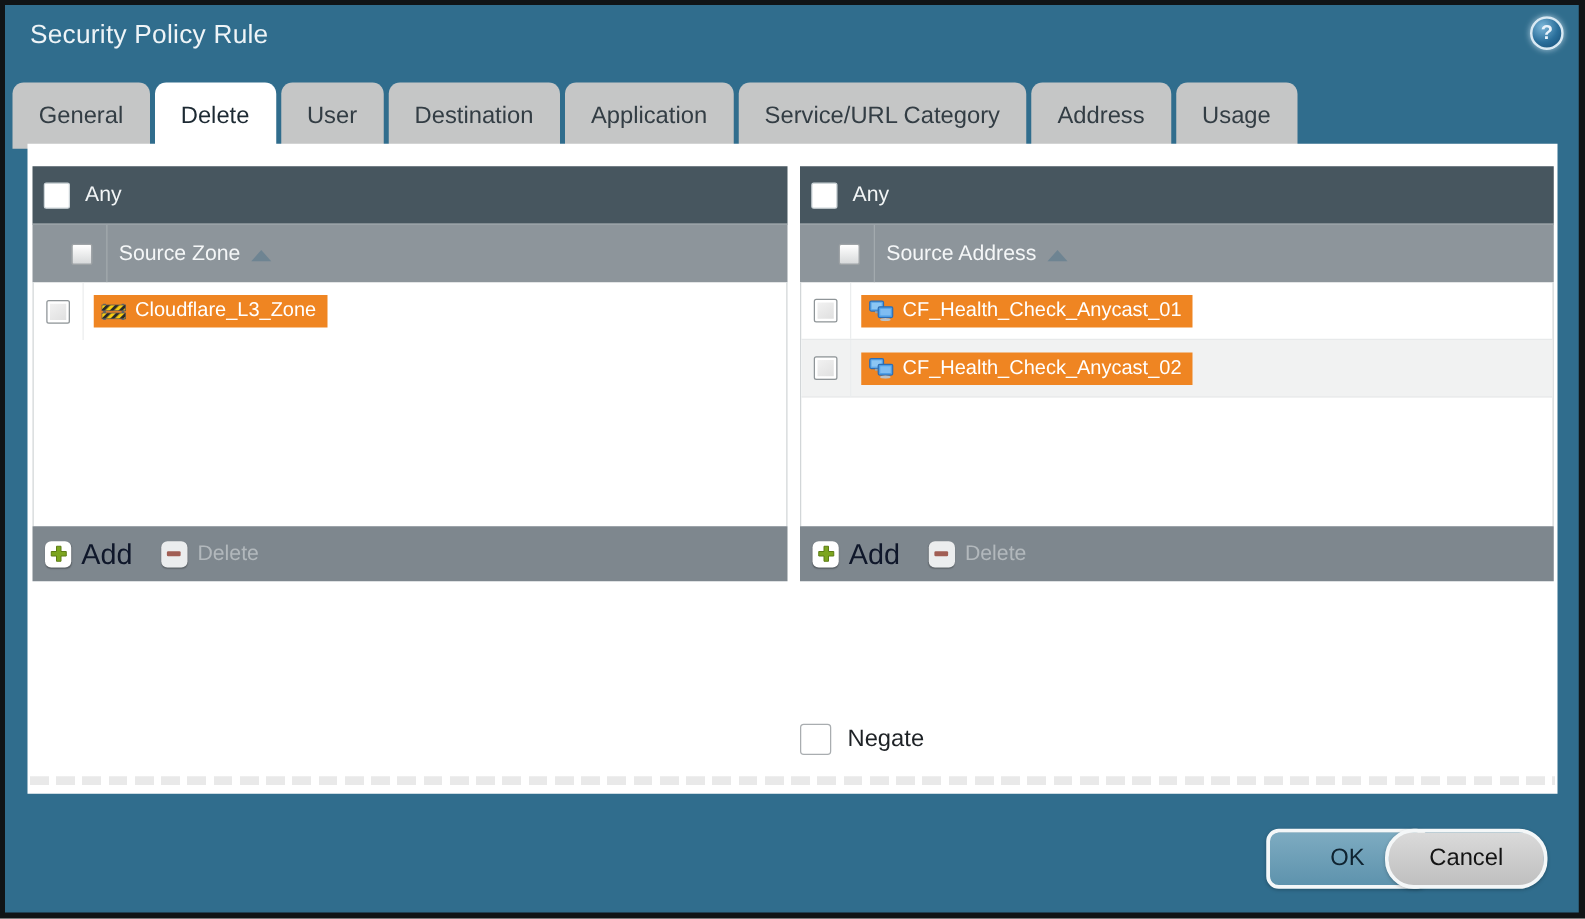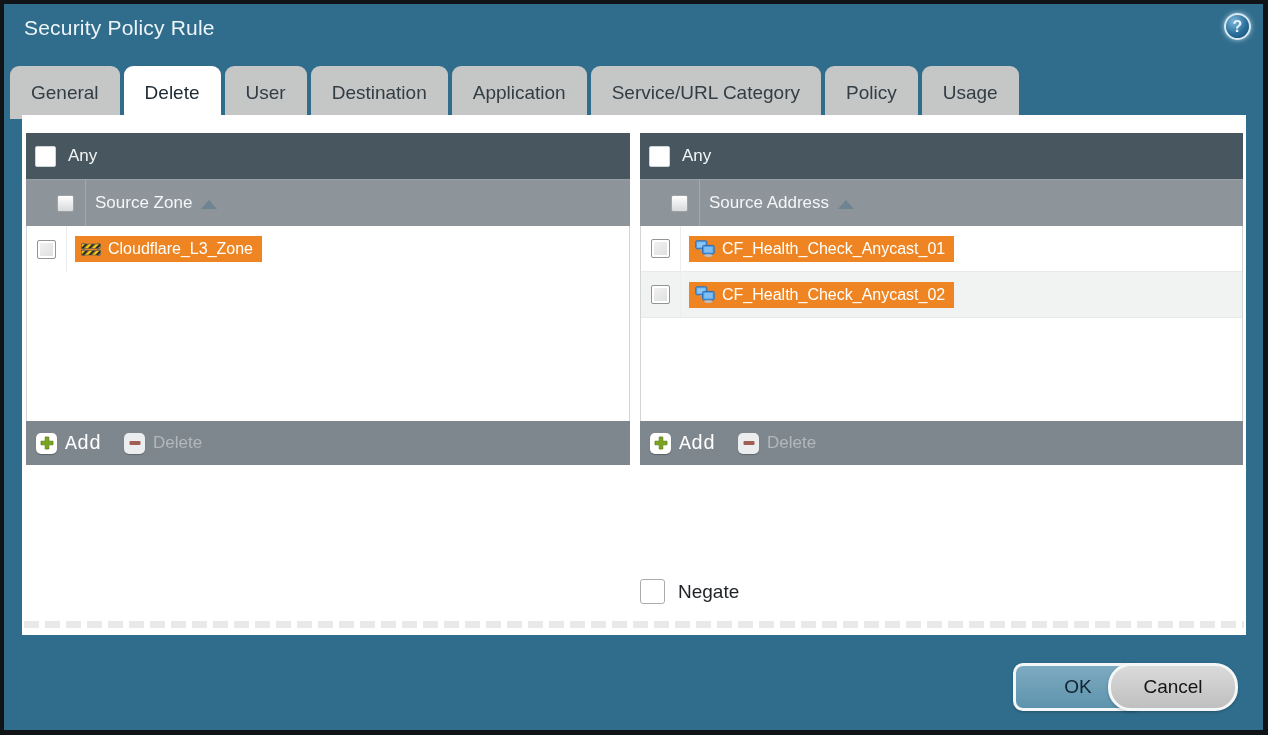--- a/index.html
+++ b/index.html
@@ -103,21 +103,21 @@
   }
   .panel-footer {
     flex: 0 0 44px; background: #7e878e; display: flex; align-items: center;
   }
   .icon-box {
     width: 21px; height: 21px; border-radius: 5px; background: #ffffff;
     display: flex; align-items: center; justify-content: center;
     box-shadow: 0 1px 1px rgba(0,0,0,.28); cursor: pointer; flex: 0 0 auto;
   }
   .add-group { display: flex; align-items: center; gap: 8px; margin-left: 10px; cursor: pointer; }
-  .add-label { color: #ffffff; font-size: 20px; font-family: Liberation Mono, monospace; }
+  .add-label { color: #0f172a; font-size: 23px; }
   .del-group { display: flex; align-items: center; gap: 8px; margin-left: 23px; cursor: default; }
   .del-group .icon-box { opacity: .85; }
   .del-label { color: #b2b8bc; font-size: 17px; }
   
   .negate {
     position: absolute; left: 640px; top: 579px;
     display: flex; align-items: center; gap: 13px;
   }
   .cb-negate {
     width: 25px; height: 25px; border-radius: 3px;
@@ -150,21 +150,21 @@
   <div class="title">Security Policy Rule</div>
   <div class="help">?</div>
 
   <div class="tabs">
     <div class="tab">General</div>
     <div class="tab active">Delete</div>
     <div class="tab">User</div>
     <div class="tab">Destination</div>
     <div class="tab">Application</div>
     <div class="tab">Service/URL Category</div>
-    <div class="tab">Policy</div>
+    <div class="tab">Address</div>
     <div class="tab">Usage</div>
   </div>
 
   <div class="content">
 
     <div class="panel p-left">
       <div class="any-header">
         <div class="cb-any"></div>
         <div class="any-label">Any</div>
       </div>

